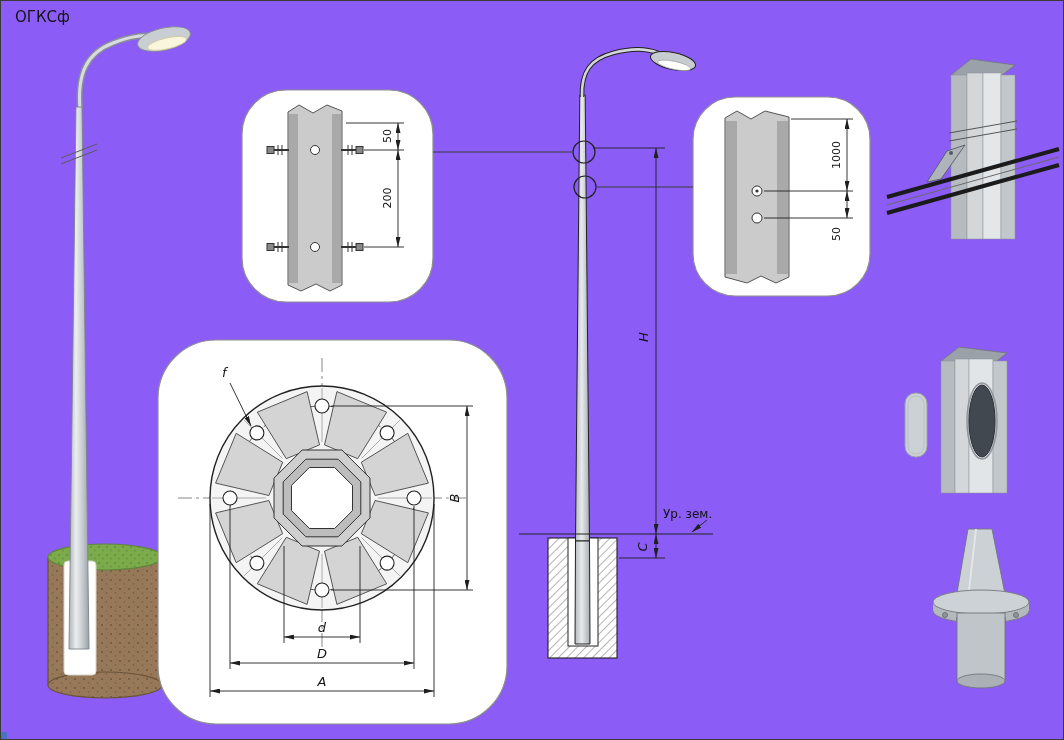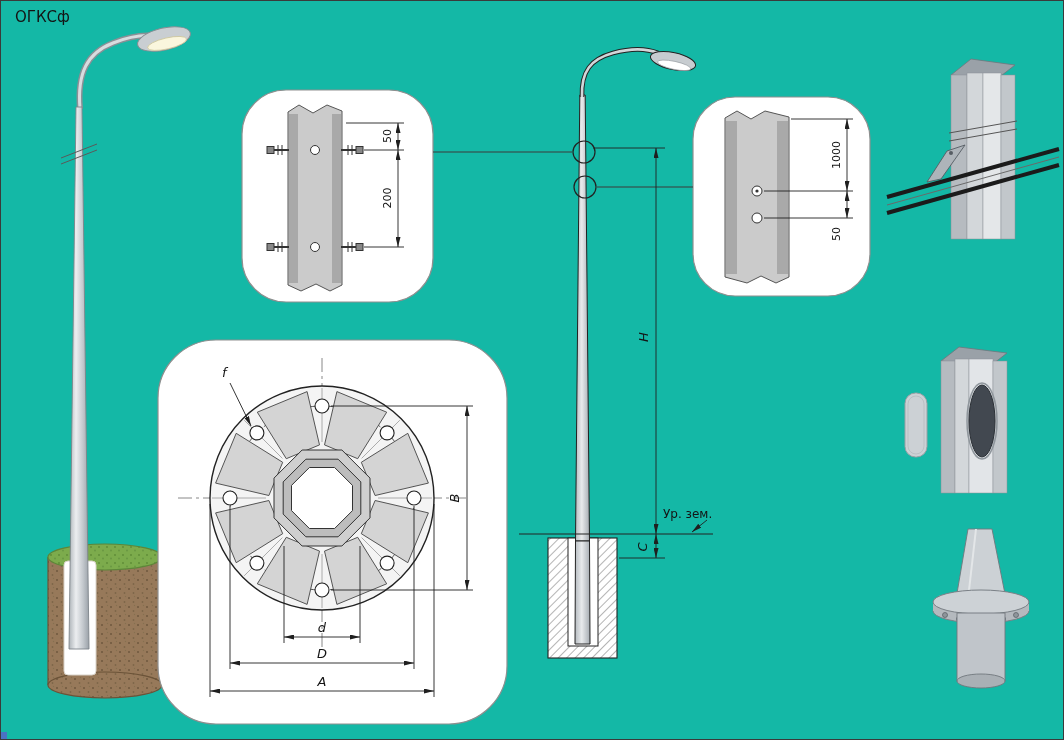--- a/index.html
+++ b/index.html
@@ -1,17 +1,17 @@
 <!DOCTYPE html>
 <html><head>
 <meta charset="utf-8">
 <style>
   html,body{margin:0;padding:0;background:#e9e9e9;}
   #page{
-    position:relative;width:1062px;height:738px;background:#14b8a6;
+    position:relative;width:1062px;height:738px;background:#8b5cf6;
     border:1px solid #3a3a3a;overflow:hidden;
     font-family:"DejaVu Sans",sans-serif;
   }
   svg{position:absolute;left:0;top:0;}
   text{font-family:"DejaVu Sans",sans-serif;fill:#141414;}
   .dim-num{font-size:11px;}
   .dim-letter{font-size:13px;font-style:italic;}
   .title-text{font-size:15px;}
   .ground-text{font-size:12px;}
 </style>

